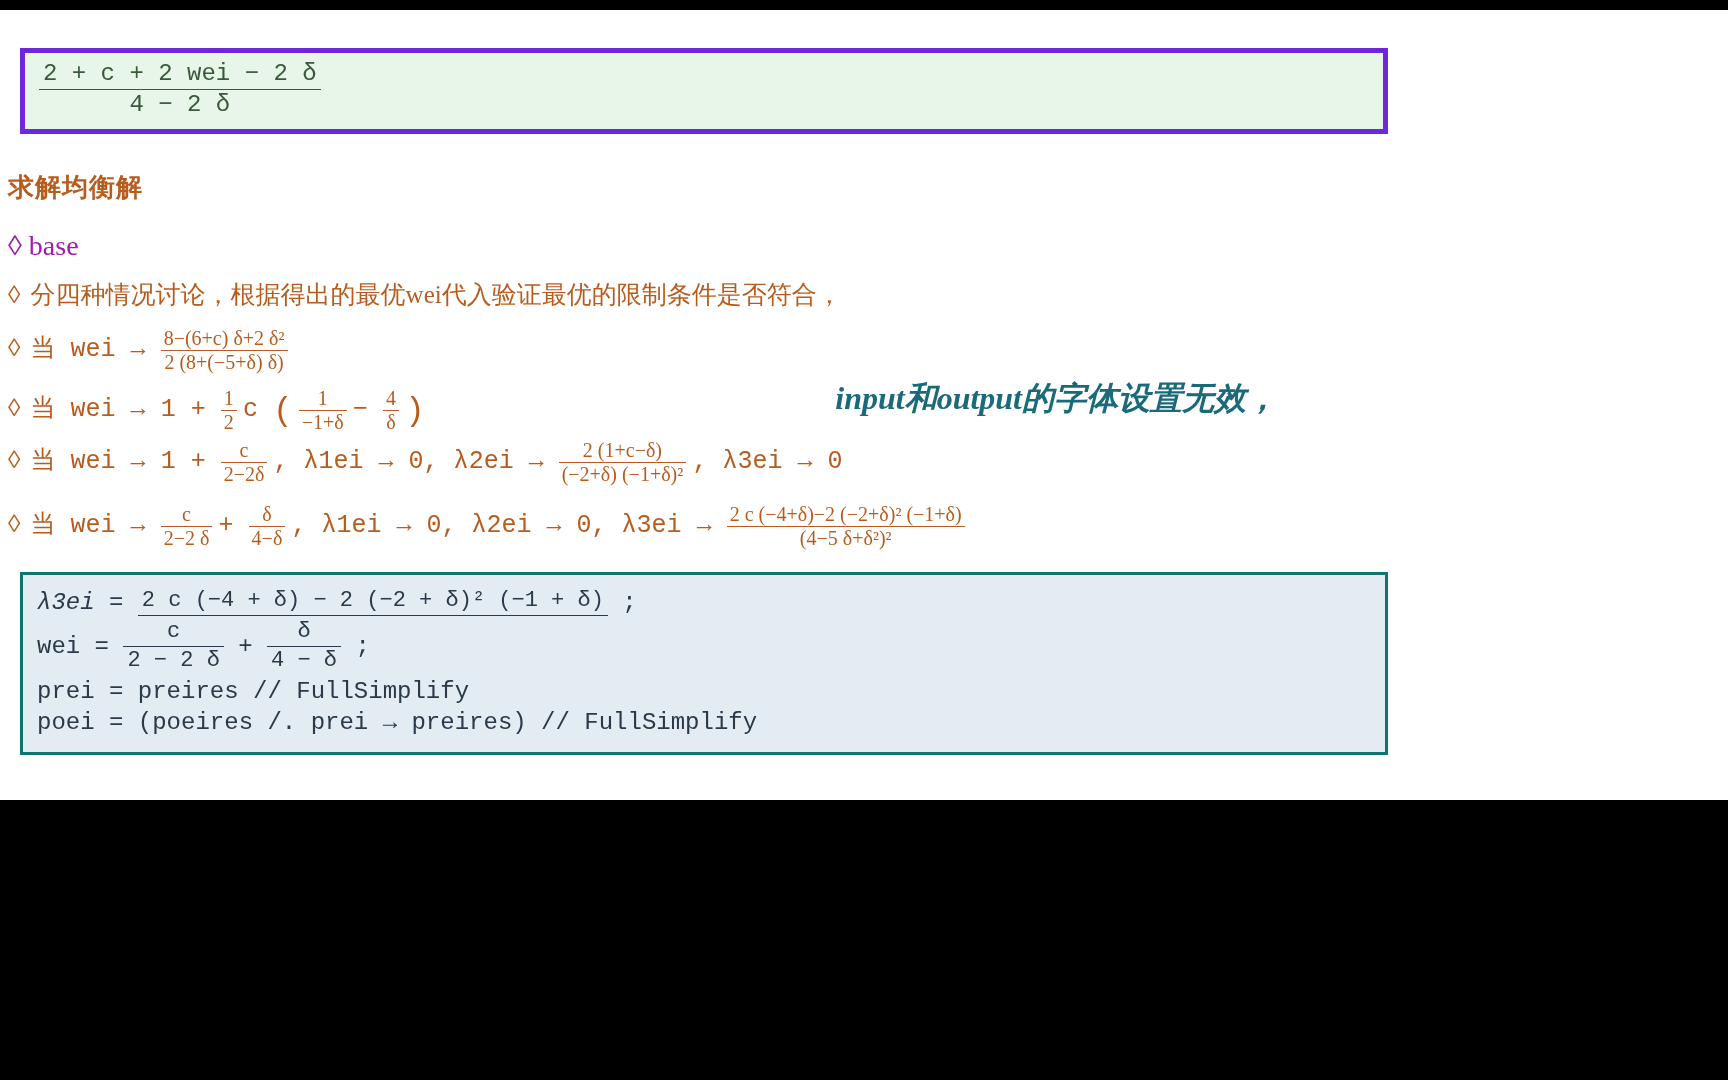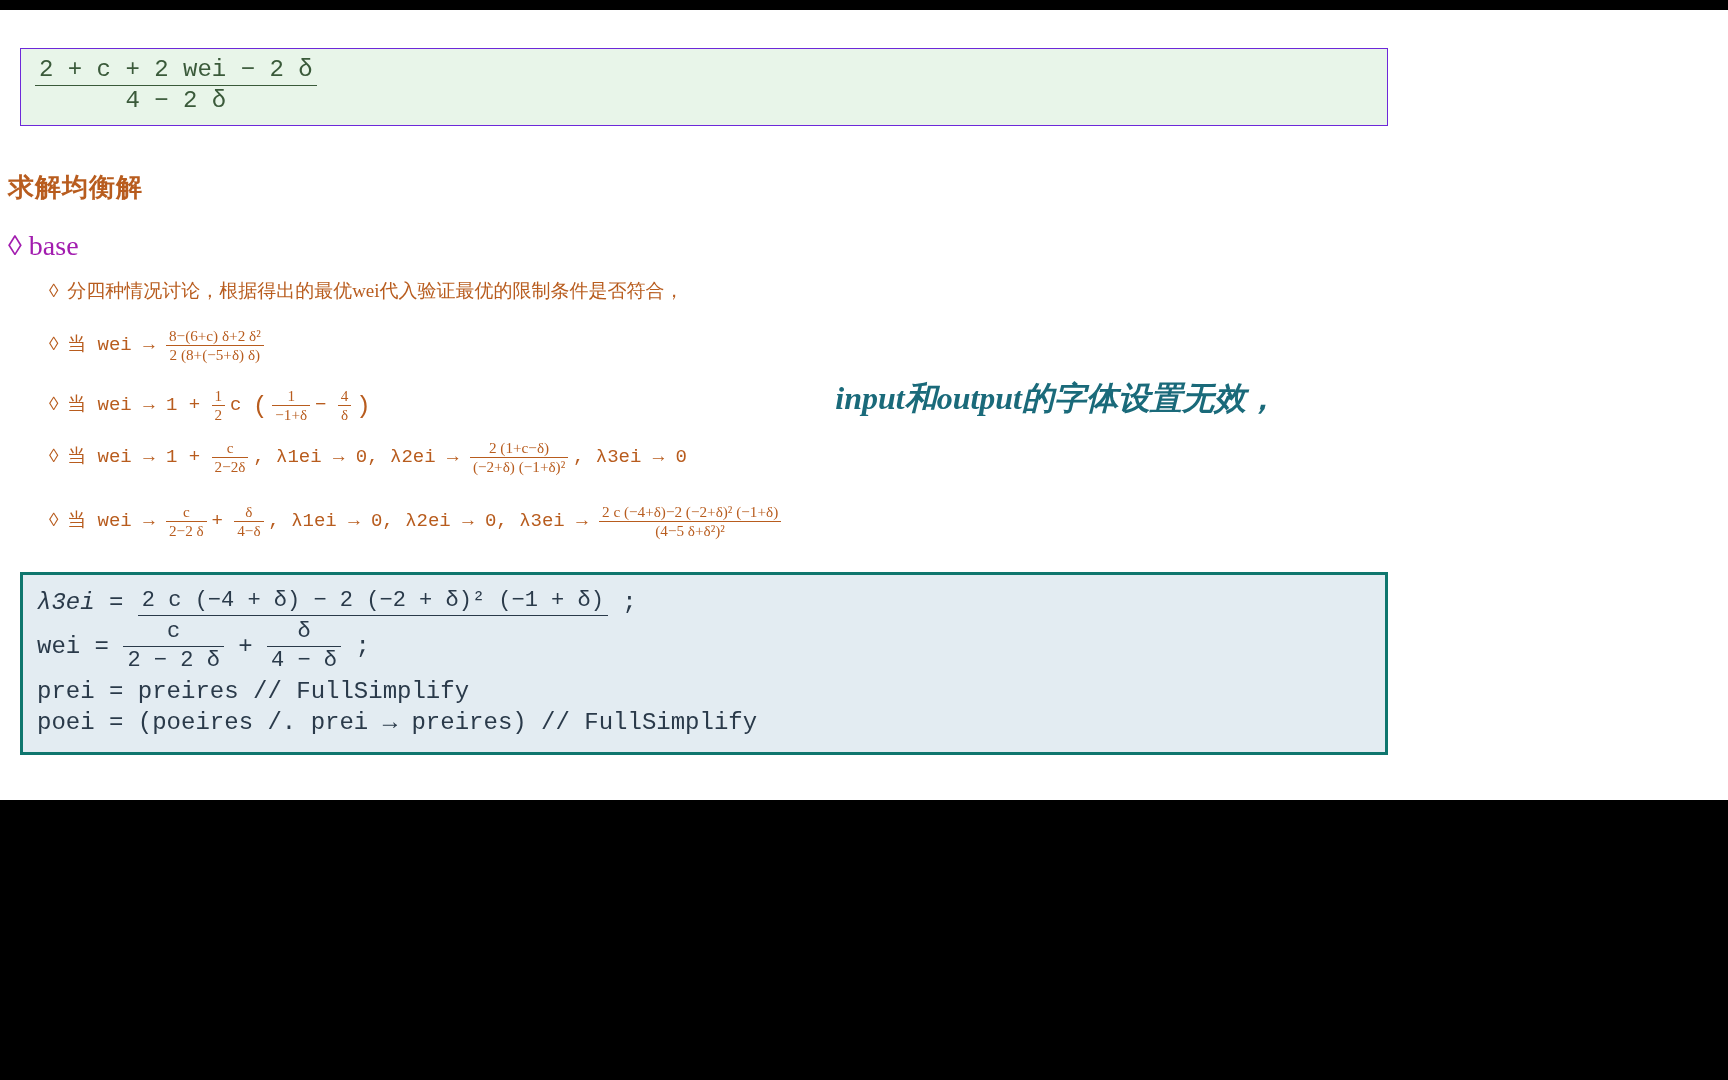--- a/index.html
+++ b/index.html
@@ -31,21 +31,21 @@
     position: absolute;
     left:0; right:0; bottom:0; height: 280px;
     background:#000;
   }
   .output-cell {
     position: absolute;
     left: 20px;
     right: 340px;
     top: 38px;
     background: #e8f5e9;
-    border: 1px solid #6d28d9;
+    border: 5px solid #6d28d9;
     padding: 8px 14px 10px 14px;
     font-size: 24px;
     color: #3a5a3a;
   }
   .frac {
     display: inline-block;
     vertical-align: middle;
     text-align: center;
     line-height: 1.1;
   }
@@ -73,24 +73,23 @@
     left: 8px;
     top: 220px;
     color: #a21caf;
     font-size: 28px;
     font-family: "Georgia", serif;
   }
   .bullet-row {
     position: absolute;
     left: 8px;
     color: #b85c1e;
-    font-size: 19px;
+    font-size: 25px;
     font-family: "SimSun", "STSong", serif;
     white-space: nowrap;
-    margin-left: 41px;
   }
   .bullet-row .diamond { font-family: sans-serif; margin-right:4px;}
   .math {
     font-family: "Courier New", monospace;
   }
   .sfrac {
     display: inline-block;
     vertical-align: middle;
     text-align: center;
     line-height: 1.05;

